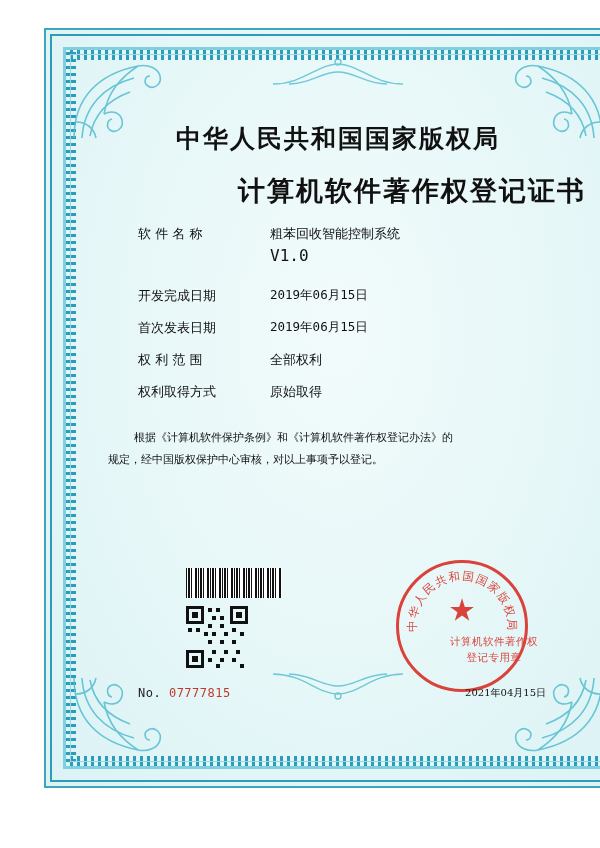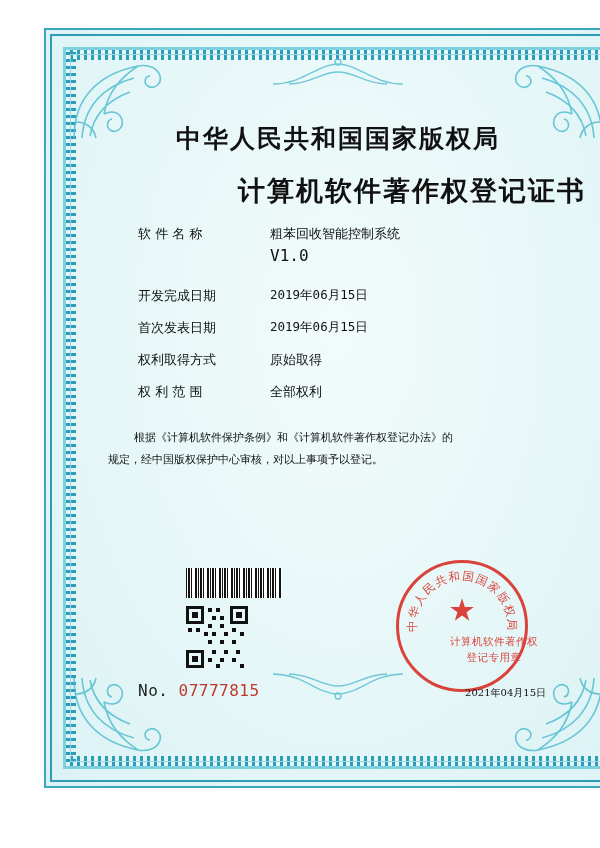--- a/index.html
+++ b/index.html
@@ -231,21 +231,21 @@
     font-family: "DejaVu Sans", sans-serif;
     margin-left: 32px;
   }
   .seal .line1 { top: 72px; }
   .seal .line2 { top: 88px; }
 
   .serial {
     position: absolute;
     left: 48px;
     bottom: 18px;
-    font-size: 16px;
+    font-size: 12px;
     color: #c0392b;
     font-family: "DejaVu Sans Mono", monospace;
     letter-spacing: .5px;
   }
   .serial .nolabel { color: #222; }
   .issue-date {
     position: absolute;
     right: 40px;
     bottom: 18px;
     font-size: 10px;
@@ -341,27 +341,27 @@
         <div class="label">开发完成日期</div>
         <div class="value mono">2019年06月15日</div>
       </div>
 
       <div class="row gap-top">
         <div class="label">首次发表日期</div>
         <div class="value mono">2019年06月15日</div>
       </div>
 
       <div class="row gap-top">
+        <div class="label">权 利 范 围</div>
+        <div class="value">全部权利</div>
+      </div>
+
+      <div class="row gap-top">
         <div class="label">权利取得方式</div>
         <div class="value">原始取得</div>
-      </div>
-
-      <div class="row gap-top">
-        <div class="label">权 利 范 围</div>
-        <div class="value">全部权利</div>
       </div>
 
 
     </div>
 
     <div class="paragraph">
       <span class="p1">根据《计算机软件保护条例》和《计算机软件著作权登记办法》的</span>
       <span>规定，经中国版权保护中心审核，对以上事项予以登记。</span>
     </div>
 

